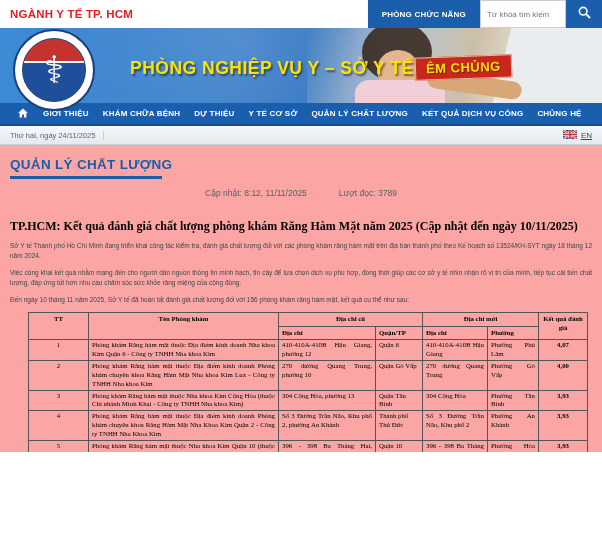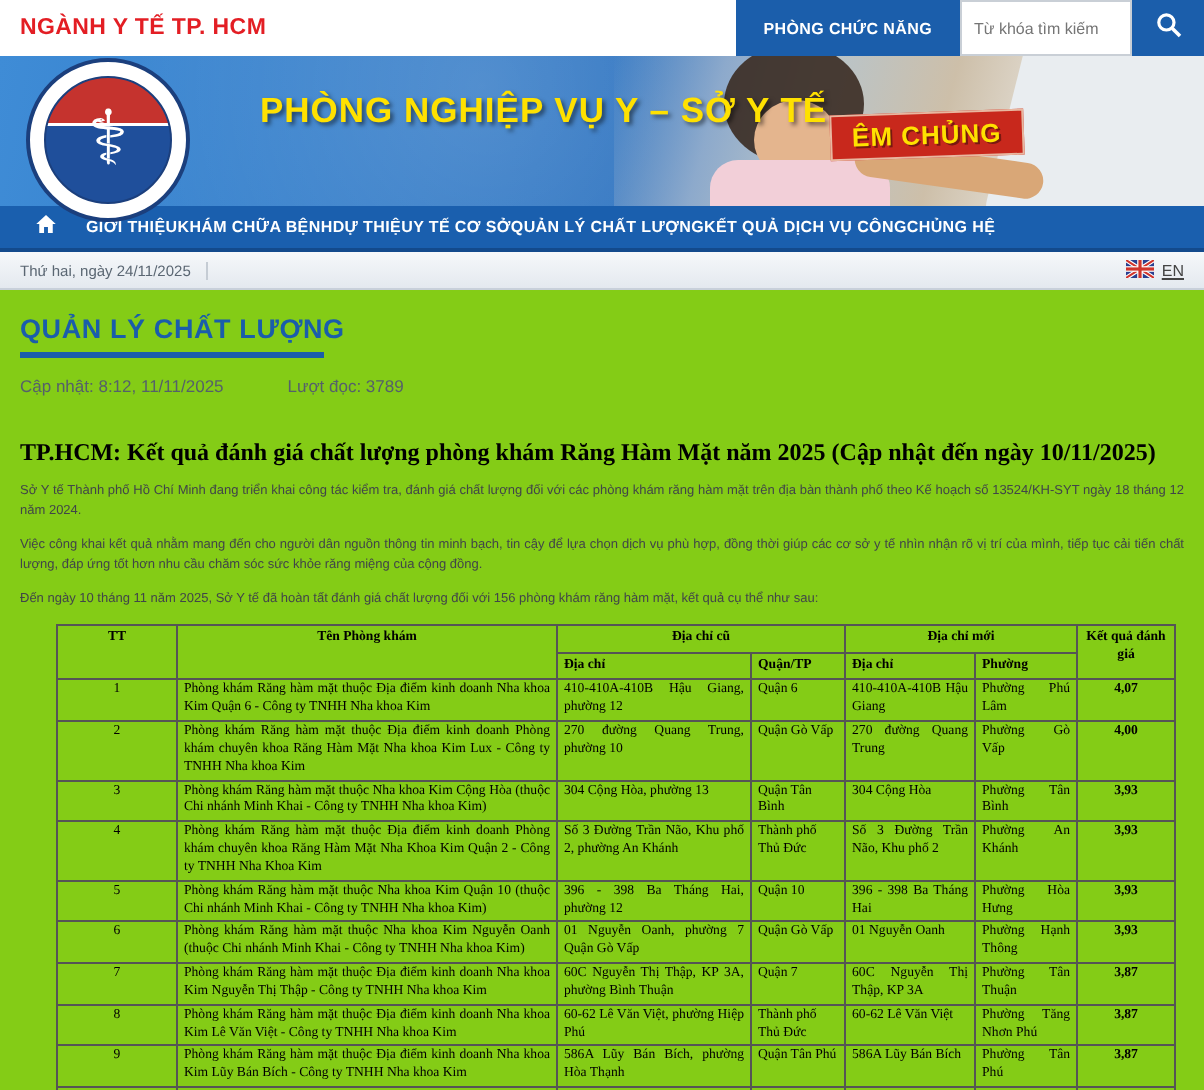--- a/index.html
+++ b/index.html
@@ -1,17 +1,17 @@
 <!DOCTYPE html>
 <html><head>
 <meta charset="utf-8">
 <style>
   * { margin:0; padding:0; box-sizing:border-box; }
   body { background:#fff; font-family:"Liberation Sans", sans-serif; }
-  .screen { position:relative; width:602px; height:545px; overflow:hidden; background:#84cc16; }
+  .screen { position:relative; width:602px; height:452px; overflow:hidden; background:#fca5a5; }
 
   
   .topbar { height:28px; background:#fff; display:flex; align-items:center; justify-content:space-between; }
   .brand { color:#e31e24; font-weight:bold; font-size:11.5px; padding-left:10px; letter-spacing:.2px; }
   .topbar-right { display:flex; height:28px; align-items:stretch; }
   .func-btn { border:0; background:#1b5eab; color:#fff; font-weight:bold; font-size:8px;
               padding:0 14px; font-family:"Liberation Sans", sans-serif; letter-spacing:.2px; cursor:pointer;margin-left:16px; }
   .search-box { display:flex; align-items:center; border:1px solid #c9cfd6; background:#fff; }
   .search-box input { border:0; outline:none; width:84px; font-size:8px; padding:0 6px; color:#333;
                       font-family:"Liberation Sans", sans-serif; }
@@ -23,52 +23,52 @@
   .logo { position:absolute; left:13px; top:29px; width:82px; height:82px; border-radius:50%;
           background:#fff; border:2px solid #1b3f7d; z-index:6;
           display:flex; align-items:center; justify-content:center; }
   .logo-inner { width:64px; height:64px; border-radius:50%; overflow:hidden; position:relative;
                 border:1px solid #1b3f7d;
                 background:linear-gradient(180deg,#c5332e 0 36%,#ffffff 36% 39%,#1f4f9b 39% 100%); }
   .logo-glyph { position:absolute; left:0; right:0; top:12px; text-align:center; color:#fff; font-size:38px; line-height:1; }
   .banner-text { position:absolute; left:130px; top:10px; z-index:4; }
   .site-line1 { color:#fff; font-size:12.5px; font-weight:bold; letter-spacing:.6px; margin-left:12px;
                 text-shadow:1px 1px 2px rgba(0,0,0,.45); }
-  .site-line2 { margin-top:7px; color:#ffe100; font-size:17.5px; font-weight:bold; letter-spacing:.5px;
+  .site-line2 { margin-top:20px; color:#ffe100; font-size:17.5px; font-weight:bold; letter-spacing:.5px;
                 text-shadow:1.5px 1.5px 2px rgba(0,0,0,.5); }
   .banner-photo { position:absolute; right:0; top:0; width:295px; height:75px; overflow:hidden;
                   background:linear-gradient(105deg, rgba(140,170,200,0) 0%, rgba(150,175,205,.9) 18%, #b9c4c9 35%, #cdbfa9 55%, #e4dfd6 72%, #9db8d2 100%); }
   .photo-hair { position:absolute; left:55px; top:-6px; width:70px; height:60px; border-radius:50%; background:#3a2b22; opacity:.9; }
   .photo-face { position:absolute; left:70px; top:22px; width:42px; height:40px; border-radius:50%; background:#e4b58e; }
   .photo-shirt { position:absolute; left:48px; top:52px; width:90px; height:40px; border-radius:14px; background:#f2cfd8; }
   .photo-arm { position:absolute; left:120px; top:48px; width:95px; height:18px; border-radius:9px; background:#d9a777; transform:rotate(8deg); }
   .photo-sleeve { position:absolute; right:-20px; top:-10px; width:120px; height:110px; background:#e9edf0; transform:rotate(14deg); border-radius:12px; }
   .photo-sign { position:absolute; left:108px; top:28px; padding:3px 10px; background:#c8281c; border:1px solid #e8b7a0;
                 color:#ffe100; font-weight:bold; font-size:13px; letter-spacing:.5px; transform:rotate(-2deg);
                 text-shadow:1px 1px 0 rgba(0,0,0,.4); white-space:nowrap; }
 
   
   .nav { height:23px; background:#1a5fae; display:flex; align-items:center; padding-left:13px; position:relative; z-index:3;
          border-bottom:2px solid #134a8c; }
   .home-btn { display:flex; align-items:center; justify-content:center; width:20px; height:23px; cursor:pointer; }
-  .nav ul { list-style:none; display:flex; margin-left:10px; }
+  .nav ul { list-style:none; display:flex; gap:14px; margin-left:10px; }
   .nav li { color:#fff; font-size:8px; font-weight:bold; letter-spacing:.2px; white-space:nowrap; cursor:pointer; }
 
   
   .datebar { height:19px; background:linear-gradient(#f6f8fa,#e4e9ef); border-bottom:1px solid #c8d0da;
              display:flex; align-items:center; justify-content:space-between; padding:0 10px; }
   .date-text { font-size:7.5px; color:#5a6672; border-right:1px solid #c5ccd4; padding-right:8px; }
   .lang-switch { display:flex; align-items:center; gap:4px; cursor:pointer; }
   .lang-switch span { font-size:8px; color:#444;text-decoration:underline; }
 
   
   .main { padding:0 10px; }
   .page-title { color:#1a5dab; font-size:13.5px; font-weight:bold; margin-top:12px; letter-spacing:.3px; }
   .title-underline { width:152px; height:2.5px; background:#1a5dab; margin-top:4px; }
-  .meta { margin-top:9px; font-size:8.5px; color:#55606a; display:flex; gap:32px; }
+  .meta { margin-top:9px; font-size:8.5px; color:#55606a; display:flex; gap:32px;justify-content:center; }
   .article-title { font-family:"Liberation Serif", serif; font-size:12px; font-weight:bold; color:#000; margin-top:21px; }
   .para { font-size:6.5px; color:#414549; line-height:1.55; margin-top:7px; text-align:justify; }
 
   
   table.clinics { border-collapse:collapse; table-layout:fixed; width:559px; margin:7px 0 0 18px;
                   font-family:"Liberation Serif", serif; font-size:6.8px; color:#000; }
   table.clinics th, table.clinics td { border:1px solid #555; vertical-align:top; padding:1px 3px; line-height:1.3; }
   table.clinics th { font-weight:bold; text-align:center; padding:2px 2px; }
   table.clinics th.sub { text-align:left; padding-left:3px; }
   td.c-tt { text-align:center; }

